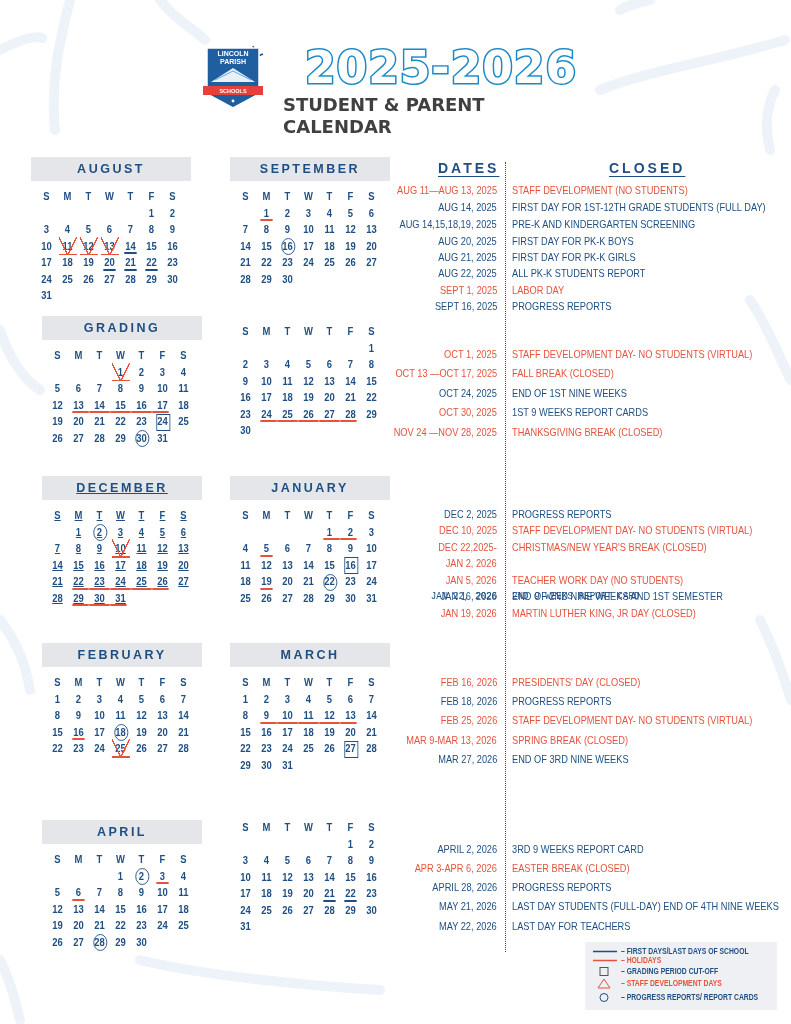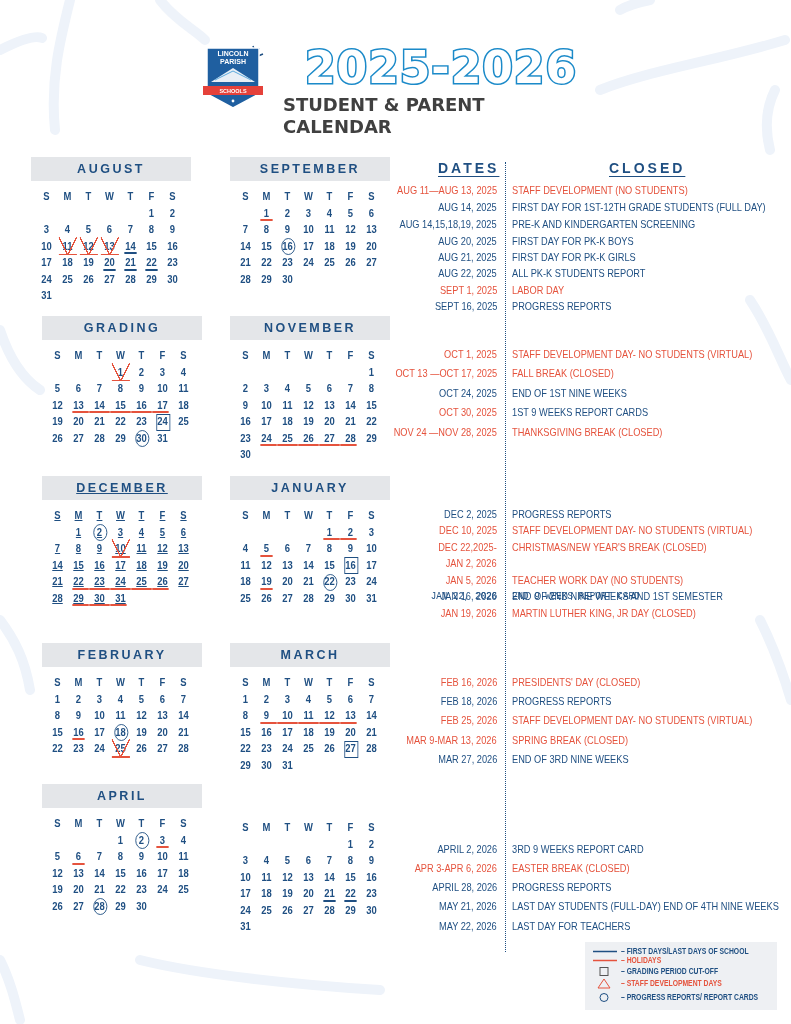--- a/index.html
+++ b/index.html
@@ -229,21 +229,20 @@
           <div class="cell">25</div>
           <div class="cell">26</div>
           <div class="cell">27</div>
           <div class="cell">28</div>
           <div class="cell">29</div>
           <div class="cell circle">30</div>
           <div class="cell">31</div>
         </div>
       </div>
       <div class="month" style="left: 230px; top: 316px;">
-        <div class="month-head">NOVEMBER</div>
         <div class="grid">
           <div class="cell dow">S</div>
           <div class="cell dow">M</div>
           <div class="cell dow">T</div>
           <div class="cell dow">W</div>
           <div class="cell dow">T</div>
           <div class="cell dow">F</div>
           <div class="cell dow">S</div>
           <div class="cell"></div>
           <div class="cell"></div>
@@ -450,21 +449,21 @@
           <div class="cell">24</div>
           <div class="cell">25</div>
           <div class="cell">26</div>
           <div class="cell square">27</div>
           <div class="cell">28</div>
           <div class="cell">29</div>
           <div class="cell">30</div>
           <div class="cell">31</div>
         </div>
       </div>
-      <div class="month" style="left: 42px; top: 784px;">
+      <div class="month" style="left: 42px; top: 820px;">
         <div class="month-head">APRIL</div>
         <div class="grid">
           <div class="cell dow">S</div>
           <div class="cell dow">M</div>
           <div class="cell dow">T</div>
           <div class="cell dow">W</div>
           <div class="cell dow">T</div>
           <div class="cell dow">F</div>
           <div class="cell dow">S</div>
           <div class="cell"></div>

